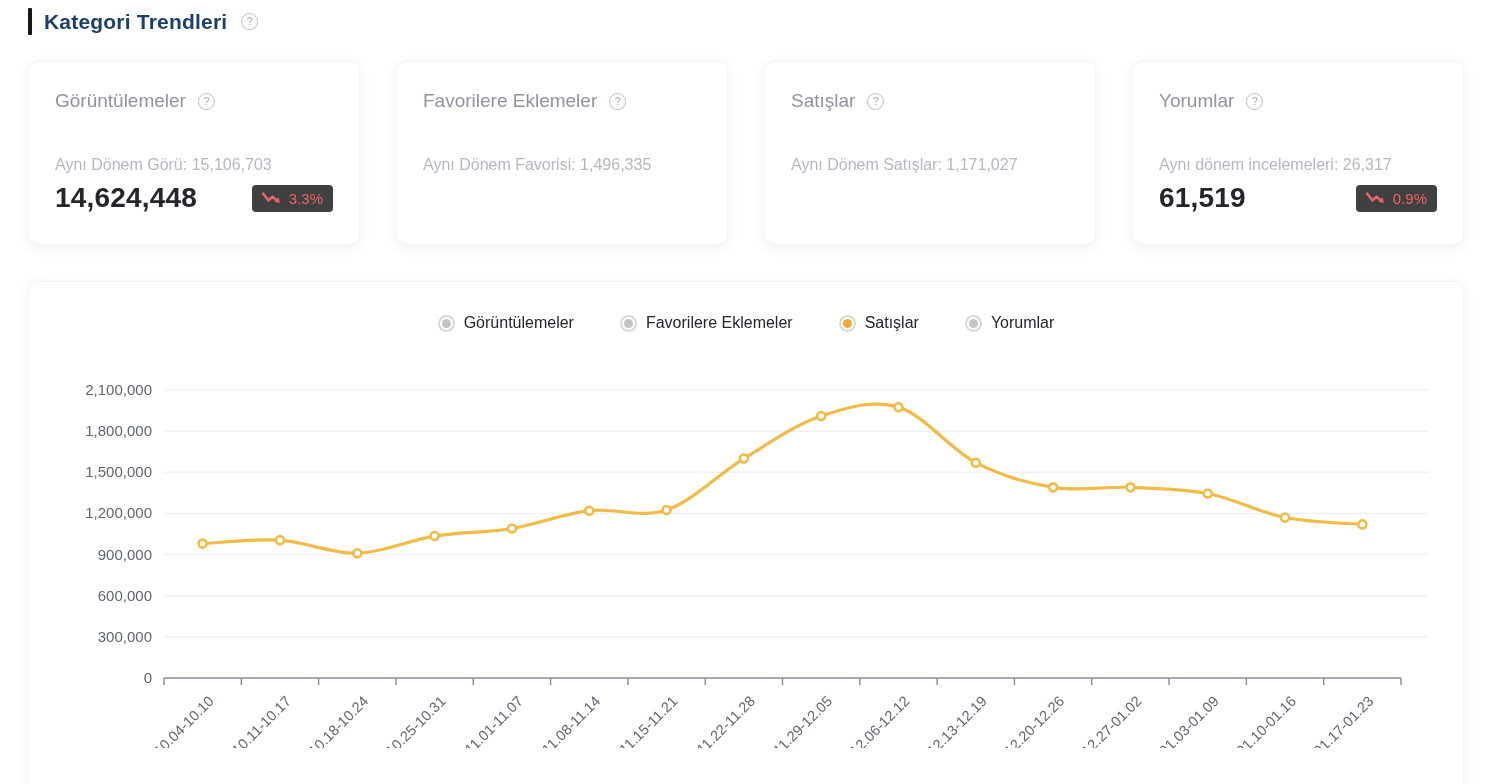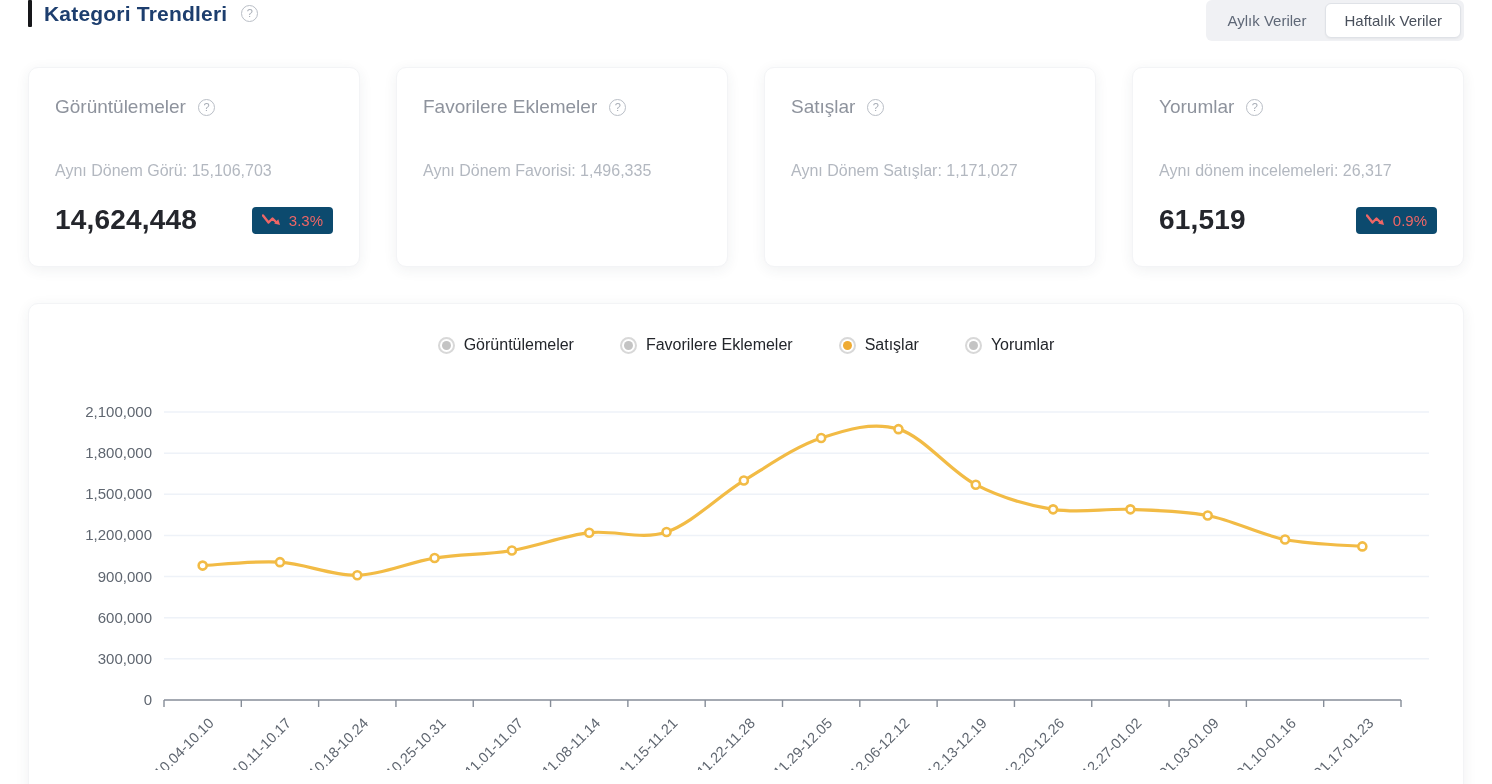--- a/index.html
+++ b/index.html
@@ -1,44 +1,44 @@
 <!DOCTYPE html>
 <html><head>
 <meta charset="utf-8">
 <style>
   * { margin:0; padding:0; box-sizing:border-box; }
   html,body { width:1492px; height:784px; overflow:hidden; background:#ffffff;
     font-family:"Liberation Sans", sans-serif; color:#26282e; }
   .page { padding:0 28px; }
 
   
-  .header { display:flex; align-items:flex-start; justify-content:space-between; padding-top:0; }
+  .header { display:flex; align-items:flex-start; justify-content:space-between; padding-top:8px; }
   .title-wrap { display:flex; align-items:center; gap:12px; }
   .title-bar { width:4px; height:27px; background:#16171a; border-radius:1px; }
   .page-title { font-size:21px; font-weight:bold; color:#1d3e6e; letter-spacing:.2px; }
   .help-icon { display:inline-flex; align-items:center; justify-content:center;
     width:17px; height:17px; border:1px solid #b9bec6; border-radius:50%;
     color:#a7adb6; font-size:11px; line-height:1; margin-left:2px; }
   .toggle-group { display:flex; background:#f0f1f4; border-radius:6px; padding:3px; }
   .toggle-btn { font-size:15px; color:#5f6877; padding:8px 18px; border:1px solid transparent;
     border-radius:6px; background:transparent; cursor:pointer; font-family:inherit; }
   .toggle-btn.active { background:#ffffff; border-color:#dfe2e7; color:#49505c;
     box-shadow:0 1px 2px rgba(30,35,40,.05); }
 
   
   .cards { display:flex; gap:36px; margin-top:26px; }
   .card { flex:1; background:#fff; border:1px solid #f3f4f6; border-radius:10px;
     padding:28px 26px 30px; box-shadow:0 3px 14px rgba(45,55,70,.07); }
   .card-title-row { display:flex; align-items:center; gap:10px; }
   .card-title { font-size:19px; color:#8e939d; }
   .card-period { margin-top:44px; font-size:16px; color:#b3b8c0; }
   .card-period .period-value { color:#b3b8c0; }
-  .card-value-row { display:flex; align-items:center; justify-content:space-between; margin-top:24px; }
+  .card-value-row { display:flex; align-items:center; justify-content:space-between; margin-top:8px; }
   .card-value { font-size:28px; font-weight:bold; color:#24262c; letter-spacing:.2px; }
-  .badge { display:flex; align-items:center; gap:7px; background:#0c4a6e; border-radius:4px;
+  .badge { display:flex; align-items:center; gap:7px; background:#404040; border-radius:4px;
     padding:5px 10px; font-size:15px; color:#ef6666; }
 
   
   .chart-panel { margin-top:36px; background:#fff; border:1px solid #f3f4f6; border-radius:10px;
     box-shadow:0 3px 14px rgba(45,55,70,.07); height:520px; padding-top:32px; }
   .legend { display:flex; justify-content:center; gap:46px; }
   .legend-item { display:flex; align-items:center; gap:9px; cursor:pointer; }
   .legend-label { font-size:16px; color:#23262b; }
   .radio { width:17px; height:17px; border:2px solid #d8d8d8; border-radius:50%;
     display:inline-flex; align-items:center; justify-content:center; background:#fff; }
@@ -50,24 +50,20 @@
 </head>
 <body>
 
 <div class="page">
 
   <div class="header">
     <div class="title-wrap">
       <div class="title-bar"></div>
       <span class="page-title">Kategori Trendleri</span>
       <span class="help-icon">?</span>
-    </div>
-    <div class="toggle-group">
-      <button class="toggle-btn">Aylık Veriler</button>
-      <button class="toggle-btn active">Haftalık Veriler</button>
     </div>
   </div>
 
   <div class="cards">
 
     <div class="card">
       <div class="card-title-row">
         <span class="card-title">Görüntülemeler</span>
         <span class="help-icon">?</span>
       </div>

